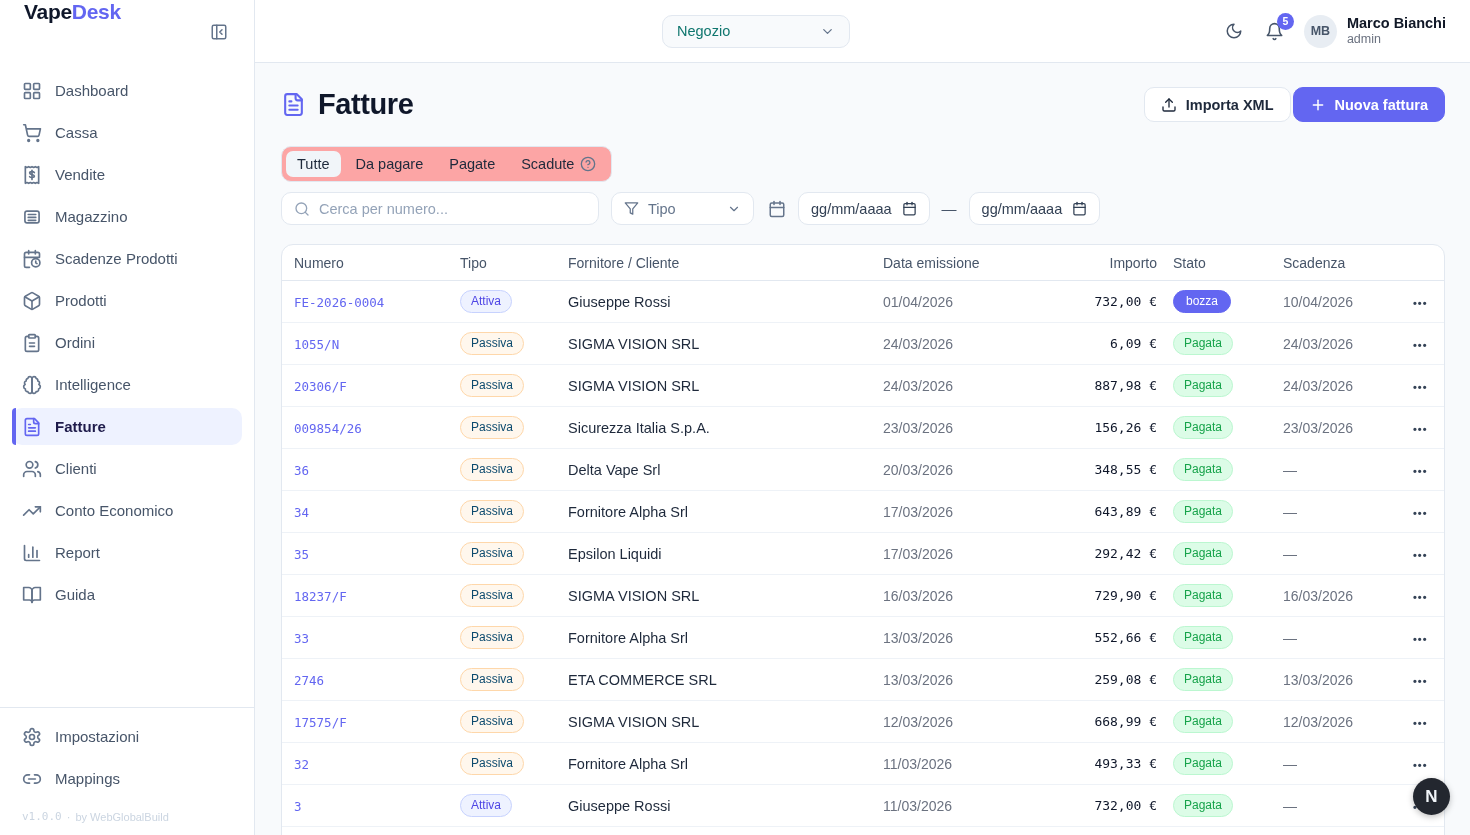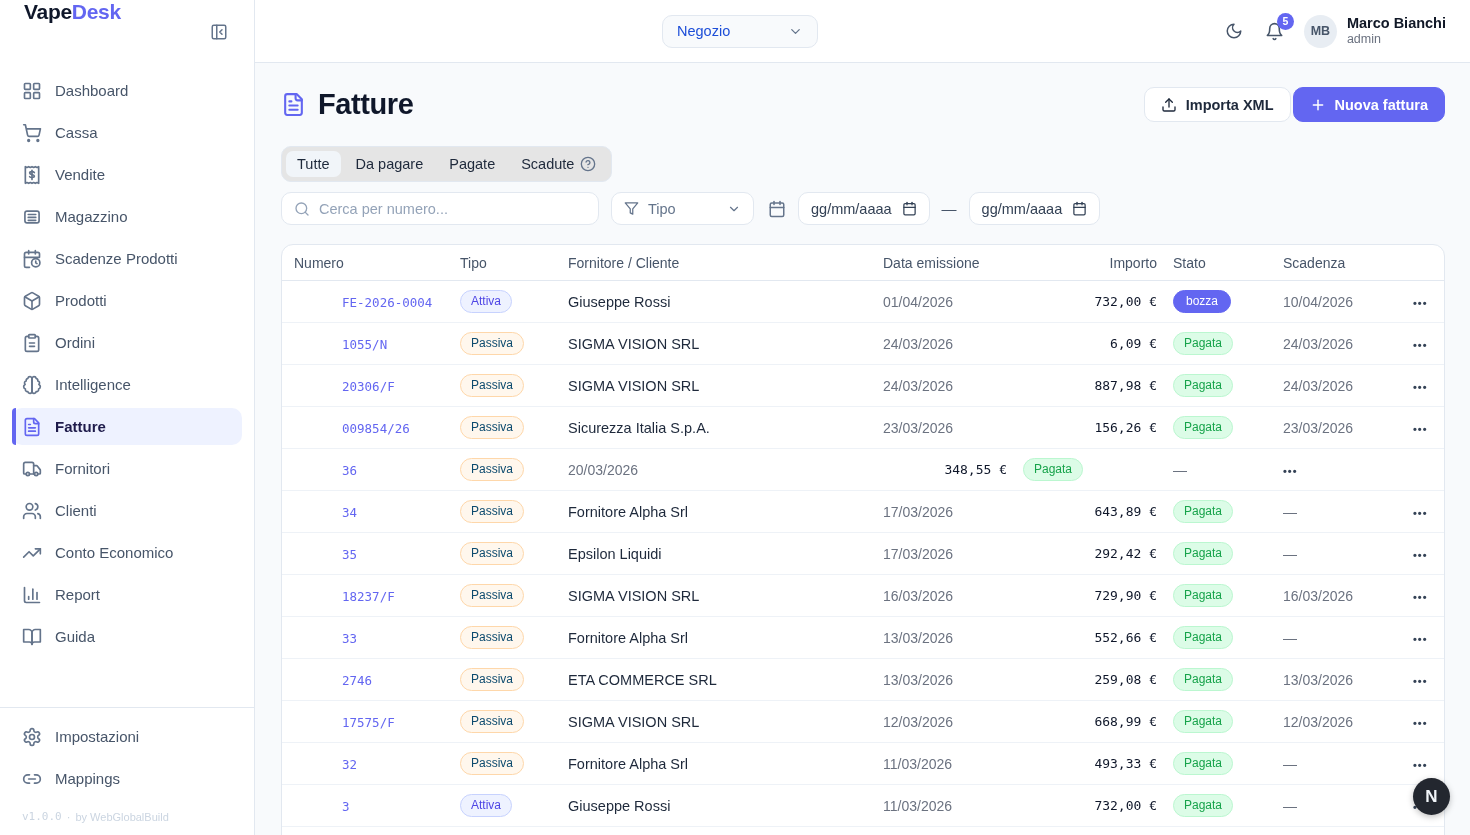--- a/index.html
+++ b/index.html
@@ -28,40 +28,40 @@
   .nav-item.active{background:#eef2ff;color:#1e1b4b;font-weight:600;}
   .nav-item.active .ico{color:var(--accent);}
   .nav-item.active::before{content:"";position:absolute;left:0;top:0;bottom:0;width:4px;border-radius:4px 0 0 4px;background:var(--accent);}
   .sidebar-footer{border-top:1px solid var(--border);padding:10px 12px 10px 12px;}
   .version-line{padding:8px 10px 2px 10px;font-size:11px;color:#cbd5e1;display:flex;gap:5px;align-items:center;}
   .version-line .ver{font-family:"DejaVu Sans Mono","Liberation Mono",monospace;}
 
   
   .main-col{flex:1;display:flex;flex-direction:column;height:835px;min-width:0;}
   .topbar{height:63px;min-height:63px;background:#fff;border-bottom:1px solid var(--border);display:flex;align-items:center;padding:0 24px;}
-  .store-pill{margin-left:383px;display:flex;align-items:center;justify-content:space-between;width:156px;height:33px;padding:0 14px;background:#f8fafc;border:1px solid var(--border);border-radius:10px;font-size:14.5px;color:#1d4ed8;cursor:pointer;}
+  .store-pill{margin-left:383px;display:flex;align-items:center;justify-content:space-between;width:188px;height:33px;padding:0 14px;background:#f8fafc;border:1px solid var(--border);border-radius:10px;font-size:14.5px;color:#0f766e;cursor:pointer;}
   .topbar-right{margin-left:auto;display:flex;align-items:center;gap:18px;}
   .icon-btn{background:none;border:none;color:var(--slate);cursor:pointer;position:relative;padding:2px;}
   .badge-count{position:absolute;top:-7px;right:-8px;min-width:17px;height:17px;border-radius:9px;background:var(--accent);color:#fff;font-size:10.5px;font-weight:700;display:flex;align-items:center;justify-content:center;padding:0 4px;}
   .user-chip{display:flex;align-items:center;gap:10px;cursor:pointer;}
   .avatar{width:33px;height:33px;border-radius:50%;background:#e8edf3;color:#475569;font-size:12.5px;font-weight:600;display:flex;align-items:center;justify-content:center;}
   .user-name{font-size:14.5px;font-weight:700;color:#111827;line-height:1.15;}
   .user-role{font-size:12.5px;color:#6b7280;line-height:1.15;}
 
   
   .content{flex:1;background:var(--bg);padding:24px 25px 0 26px;overflow:hidden;}
   .page-header{display:flex;align-items:center;}
   .title-wrap{display:flex;align-items:center;gap:12px;}
   .page-title{font-size:29px;font-weight:800;letter-spacing:-0.4px;color:#0f172a;}
   .header-actions{margin-left:auto;display:flex;align-items:center;gap:2px;}
   .btn{display:flex;align-items:center;gap:9px;height:35px;padding:0 16px;border-radius:10px;font-size:14.5px;font-weight:600;cursor:pointer;font-family:inherit;}
   .btn-secondary{background:#fff;border:1px solid var(--border);color:#1e293b;}
   .btn-primary{background:var(--accent);border:1px solid var(--accent);color:#fff;}
 
-  .tabs{display:inline-flex;align-items:center;gap:4px;margin-top:24px;background:#e5e5e5;border:1px solid var(--border);border-radius:10px;padding:4px;}
+  .tabs{display:inline-flex;align-items:center;gap:4px;margin-top:24px;background:#fca5a5;border:1px solid var(--border);border-radius:10px;padding:4px;}
   .tab{display:flex;align-items:center;gap:6px;padding:5px 11px;border-radius:7px;font-size:14.5px;color:#1e293b;cursor:pointer;background:none;border:none;font-family:inherit;}
   .tab.active{background:#f1f5f9;}
 
   .filters{display:flex;align-items:center;gap:12px;margin-top:10px;}
   .search-box{display:flex;align-items:center;gap:9px;width:318px;height:33px;background:#fff;border:1px solid var(--border);border-radius:10px;padding:0 12px;color:var(--faint);}
   .search-box input{border:none;outline:none;flex:1;font-size:14.5px;font-family:inherit;color:#1e293b;background:transparent;}
   .search-box input::placeholder{color:var(--faint);}
   .select-pill{display:flex;align-items:center;gap:9px;width:143px;height:33px;background:#fff;border:1px solid var(--border);border-radius:10px;padding:0 12px;color:var(--muted);font-size:14.5px;cursor:pointer;}
   .select-pill .lbl{flex:1;}
   .cal-ico{color:var(--muted);margin-left:2px;}
@@ -72,21 +72,21 @@
   .table-card{margin-top:19px;background:#fff;border:1px solid var(--border);border-radius:12px 12px 0 0;overflow:hidden;}
   .tr{display:grid;grid-template-columns:170px 108px 315px 140px 150px 110px 130px 41px;align-items:center;}
   .thead{height:36px;border-bottom:1px solid var(--border);}
   .th{font-size:14px;color:#475569;padding:0 8px;}
   .th:first-child{padding-left:12px;}
   .th.right,.td.right{text-align:right;}
   .row{height:42px;border-bottom:1px solid #eef2f7;}
   .row:last-child{border-bottom:none;}
   .td{padding:0 8px;}
   .td:first-child{padding-left:12px;}
-  .numero{font-family:"DejaVu Sans Mono","Liberation Mono",monospace;font-size:12.5px;color:var(--accent);text-decoration:none;cursor:pointer;margin-left:48px;}
+  .numero{font-family:"DejaVu Sans Mono","Liberation Mono",monospace;font-size:12.5px;color:var(--accent);text-decoration:none;cursor:pointer;}
   .td-controparte{font-size:14.5px;color:#1e293b;}
   .td-date{font-size:14px;color:#6b7280;}
   .td-importo{font-family:"DejaVu Sans Mono","Liberation Mono",monospace;font-size:13px;color:#0f172a;}
   .badge{display:inline-block;font-size:12px;padding:3px 10px;border-radius:999px;border:1px solid transparent;line-height:1.3;}
   .badge[data-variant="attiva"]{background:#eef2ff;border-color:#c7d2fe;color:#4f46e5;}
   .badge[data-variant="passiva"]{background:#fff7ed;border-color:#fed7aa;color:#0c4a6e;}
   .badge[data-variant="bozza"]{background:var(--accent);border-color:var(--accent);color:#fff;padding:3px 12px;}
   .badge[data-variant="pagata"]{background:#dcfce7;border-color:#bbf7d0;color:#16a34a;}
   .dots{background:none;border:none;cursor:pointer;color:#334155;font-size:17px;font-weight:700;letter-spacing:1px;line-height:1;}
   .dots::before{content:"\2022\2022\2022";font-size:11px;}
@@ -202,32 +202,20 @@
       <span class="ico">
           <svg width="20" height="20" viewBox="0 0 24 24" fill="none" stroke="currentColor" stroke-width="2" stroke-linecap="round" stroke-linejoin="round">
             <path d="M15 2H6a2 2 0 0 0-2 2v16a2 2 0 0 0 2 2h12a2 2 0 0 0 2-2V7Z"></path>
             <path d="M14 2v4a2 2 0 0 0 2 2h4"></path>
             <path d="M16 13H8"></path>
             <path d="M16 17H8"></path>
             <path d="M10 9H8"></path>
           </svg>
         </span>
       <span>Fatture</span>
-    </div>
-    <div class="nav-item">
-      <span class="ico">
-          <svg width="20" height="20" viewBox="0 0 24 24" fill="none" stroke="currentColor" stroke-width="2" stroke-linecap="round" stroke-linejoin="round">
-            <path d="M14 18V6a2 2 0 0 0-2-2H4a2 2 0 0 0-2 2v11a1 1 0 0 0 1 1h2"></path>
-            <path d="M15 18H9"></path>
-            <path d="M19 18h2a1 1 0 0 0 1-1v-3.65a1 1 0 0 0-.22-.62l-3.48-4.35A1 1 0 0 0 17.52 8H14"></path>
-            <circle cx="17" cy="18" r="2"></circle>
-            <circle cx="7" cy="18" r="2"></circle>
-          </svg>
-        </span>
-      <span>Fornitori</span>
     </div>
     <div class="nav-item">
       <span class="ico">
           <svg width="20" height="20" viewBox="0 0 24 24" fill="none" stroke="currentColor" stroke-width="2" stroke-linecap="round" stroke-linejoin="round">
             <path d="M16 21v-2a4 4 0 0 0-4-4H6a4 4 0 0 0-4 4v2"></path>
             <circle cx="9" cy="7" r="4"></circle>
             <path d="M22 21v-2a4 4 0 0 0-3-3.87"></path>
             <path d="M16 3.13a4 4 0 0 1 0 7.75"></path>
           </svg>
         </span>
@@ -496,20 +484,21 @@
             <div class="td td-date">23/03/2026</div>
             <div class="td td-importo right">156,26 €</div>
             <div class="td"><span class="badge" data-variant="pagata">Pagata</span></div>
             <div class="td td-date">23/03/2026</div>
             <div class="td"><button class="dots"></button></div>
           </div>
 
           <div class="tr row">
             <div class="td"><a class="numero">36</a></div>
             <div class="td"><span class="badge" data-variant="passiva">Passiva</span></div>
+            <div class="td td-controparte">Delta Vape Srl</div>
             <div class="td td-date">20/03/2026</div>
             <div class="td td-importo right">348,55 €</div>
             <div class="td"><span class="badge" data-variant="pagata">Pagata</span></div>
             <div class="td td-date">—</div>
             <div class="td"><button class="dots"></button></div>
           </div>
 
           <div class="tr row">
             <div class="td"><a class="numero">34</a></div>
             <div class="td"><span class="badge" data-variant="passiva">Passiva</span></div>

